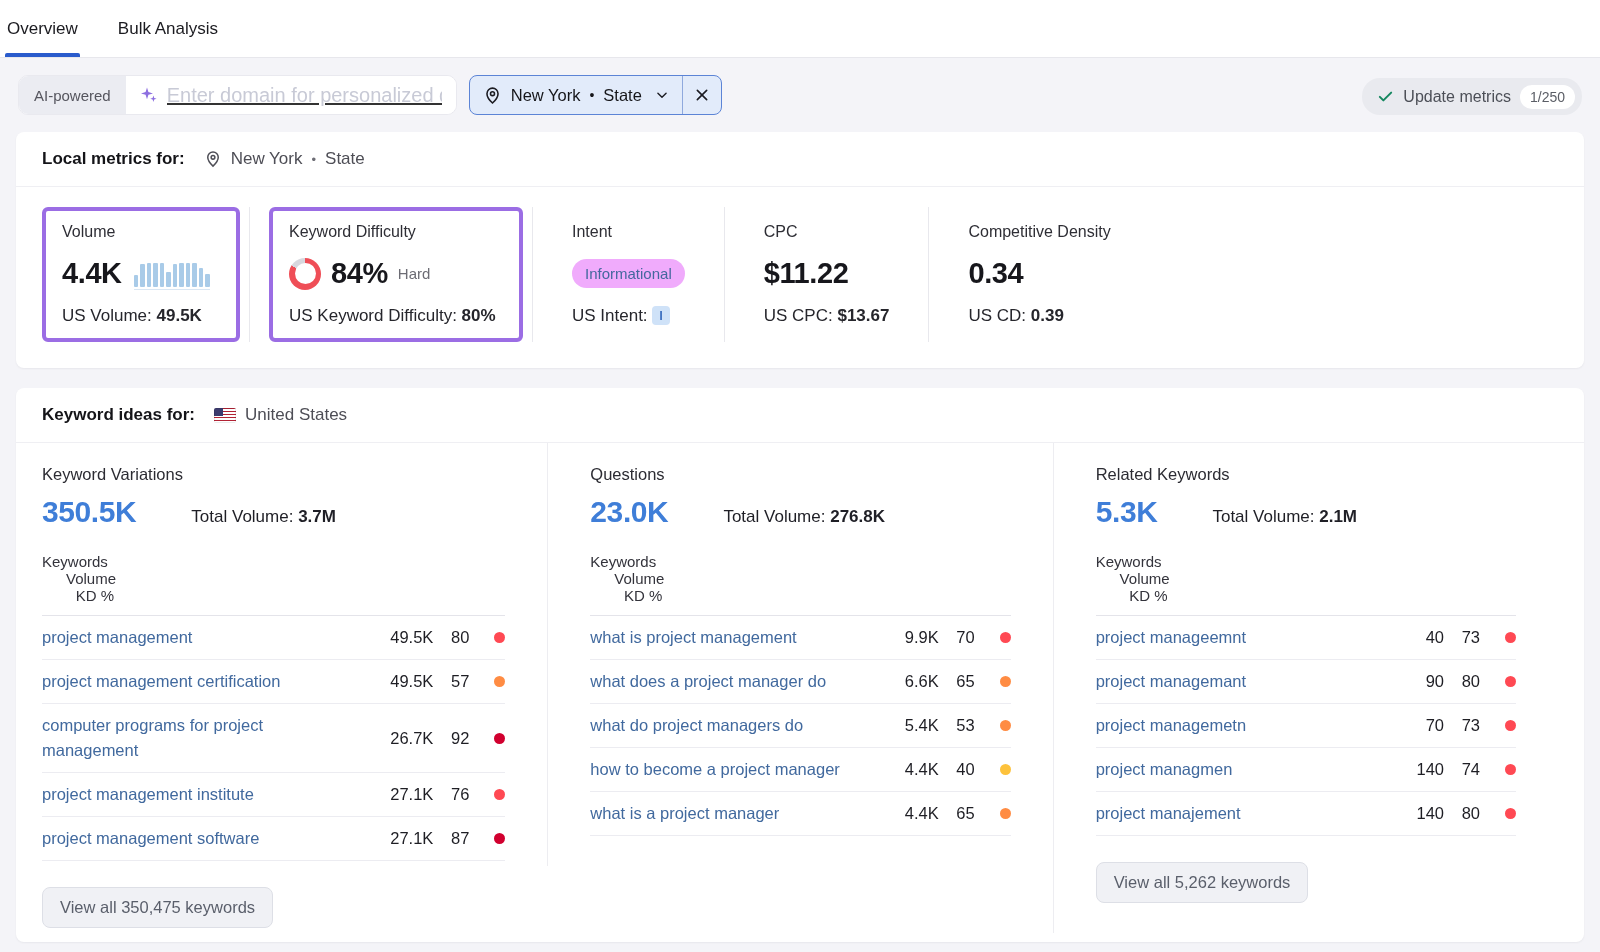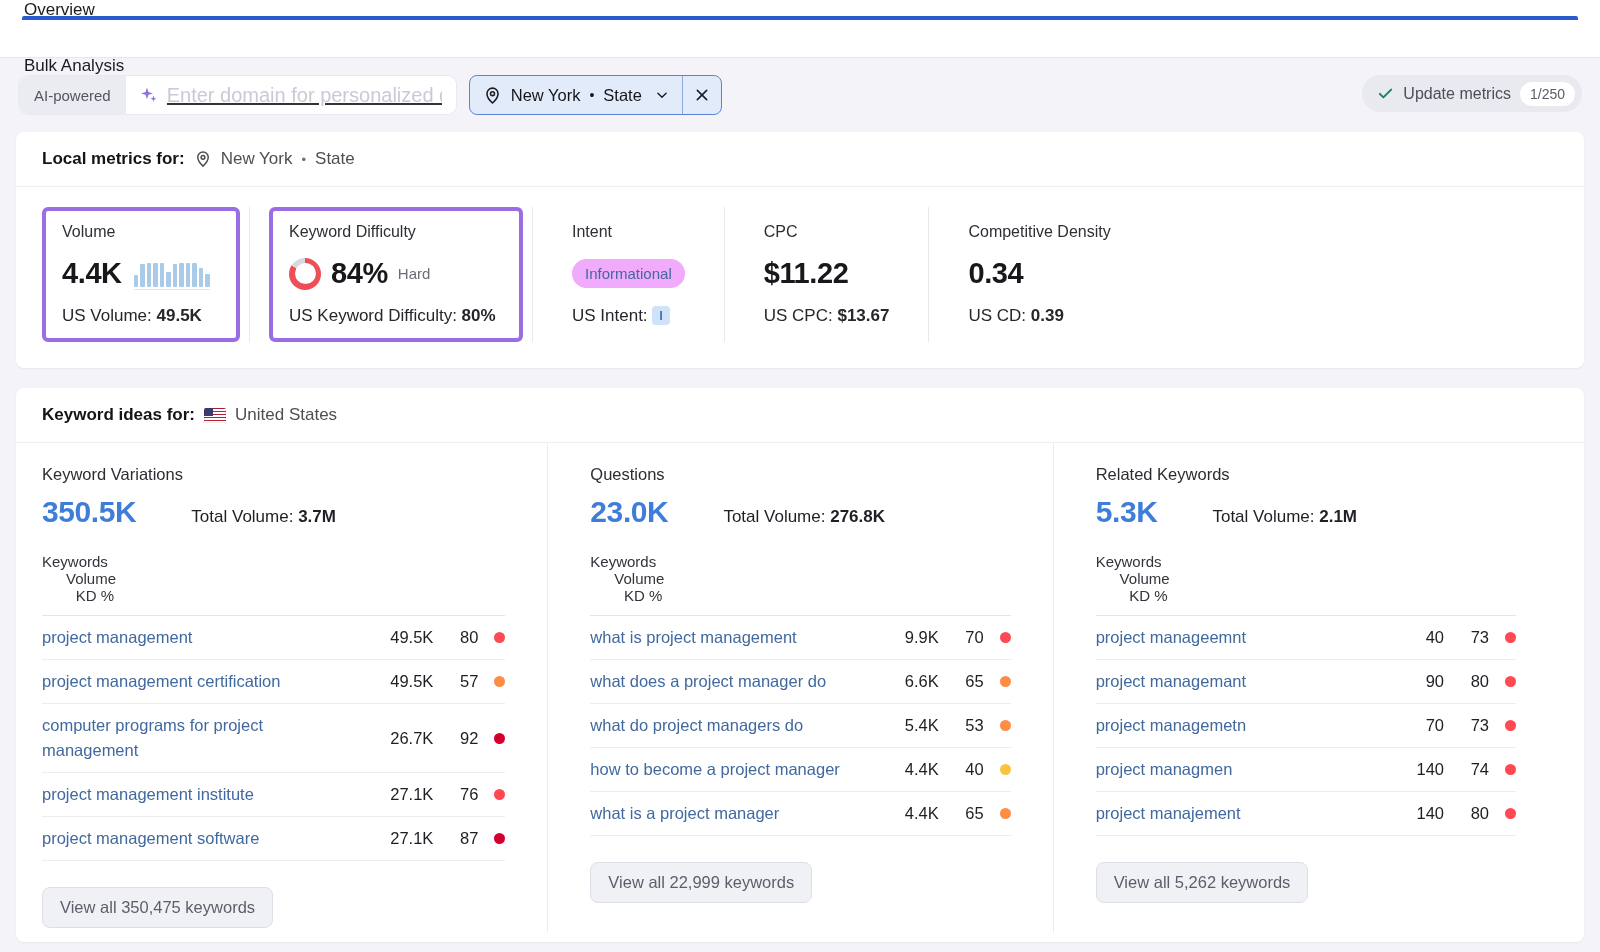--- a/index.html
+++ b/index.html
@@ -6,32 +6,32 @@
   html,body { width:1600px; height:952px; }
   body {
     font-family:"Liberation Sans", sans-serif;
     background:#f4f4f8;
     color:#1b1b20;
     overflow:hidden;
   }
   
   .topbar {
     background:#fff; height:58px; border-bottom:1px solid #e7e7ec;
-    display:flex; align-items:stretch; padding:0 22px; gap:36px;flex-direction:column;
+    display:flex; align-items:stretch; padding:0 5px; gap:36px;
   }
   .tab {
     display:flex; align-items:center; font-size:17px; color:#1b1b20;
     position:relative; cursor:pointer; padding:0 2px;
   }
   .tab.active::after {
     content:""; position:absolute; left:0; right:0; bottom:0; height:4px;
     background:#2a5bcc; border-radius:2px 2px 0 0;
   }
   
-  .toolbar { display:flex; align-items:flex-start; margin:17px 18px; height:40px; gap:12px; }
+  .toolbar { display:flex; align-items:flex-end; margin:17px 18px; height:40px; gap:12px; }
   .ai-group {
     display:flex; align-items:stretch; height:40px; border-radius:10px;
     overflow:hidden; background:#fff; border:1px solid #e9e9ef;
   }
   .ai-label { background:#ebecf2; color:#55555e; font-size:15px; display:flex; align-items:center; padding:0 15px; }
   .ai-input-wrap { display:flex; align-items:center; gap:9px; padding:0 14px; width:330px; background:#fff; }
   .ai-input-wrap input { border:none; outline:none; font-size:20px; color:#333; width:100%; background:transparent;text-decoration:underline; }
   .ai-input-wrap input::placeholder { color:#c8cad6; }
   .loc-pill {
     display:flex; align-items:stretch; height:40px; background:#e2ebfa;
@@ -44,21 +44,21 @@
   .update-btn {
     margin-left:auto; display:flex; align-items:center; gap:9px;
     background:#e9eaef; border:none; border-radius:18px; height:37px;
     padding:0 7px 0 15px; font-size:16px; color:#4c4f57; cursor:pointer;
     font-family:inherit;
   }
   .count-badge { background:#fff; border-radius:12px; padding:4px 10px; font-size:14px; color:#5b5e66; }
   
   .card { background:#fff; border-radius:8px; margin:0 16px; box-shadow:0 1px 2px rgba(26,26,46,.06); }
   .card-header {
-    display:flex; align-items:center; gap:9px; padding:17px 26px;
+    display:flex; align-items:center; gap:19px; padding:17px 26px;
     font-size:17px; border-bottom:1px solid #efeff3;
   }
   .card-title { font-weight:bold; color:#141418; }
   .header-loc { color:#4e4e56; display:flex; gap:9px; align-items:center; }
   .gray-sep { color:#6d6d75; font-size:13px; }
   
   .metrics-row { display:flex; align-items:stretch; padding:20px 26px 26px; }
   .metric-box {
     display:flex; flex-direction:column; justify-content:space-between;
     min-height:135px;
@@ -105,21 +105,21 @@
   .ktotal { font-size:17px; color:#1f1f26;margin-left:44px; }
   .ktotal b { font-weight:bold; }
   .ktable { margin-top:24px; }
   .thead { display:flex; font-size:15px; color:#33333b; padding-bottom:11px; border-bottom:1px solid #e4e4ea;flex-direction:column; }
   .th-kw { flex:1; }
   .th-vol { width:74px; text-align:right; }
   .th-kd { width:72px; text-align:right; }
   .krow { display:flex; align-items:center; padding:9px 0; border-bottom:1px solid #ececf1; font-size:16.5px; }
   .kw { flex:1; color:#41699e; text-decoration:none; padding-right:22px; line-height:25px; cursor:pointer; }
   .vol { width:74px; text-align:right; color:#1e1e24; }
-  .kdcell { width:72px; display:flex; justify-content:flex-end; align-items:center; gap:16px; color:#1e1e24; }
+  .kdcell { width:72px; display:flex; justify-content:flex-end; align-items:center; gap:25px; color:#1e1e24; }
   .dot { width:11px; height:11px; border-radius:50%; flex:none; }
   .view-all {
     margin-top:26px; display:inline-block; background:#f0f1f5; border:1px solid #dddfe6;
     border-radius:8px; padding:10px 17px; font-size:16.5px; color:#5a5f6b; cursor:pointer;
     font-family:inherit;
   }
   .icon { display:inline-flex; flex:none; }
 </style>
 </head>
 <body>
@@ -372,21 +372,20 @@
         </div>
         <div class="krow">
           <a class="kw">what is a project manager</a>
           <span class="vol">4.4K</span>
           <span class="kdcell">
               <span>65</span>
               <span class="dot" style="background-color: rgb(255, 140, 67);"></span>
             </span>
         </div>
       </div>
-      <button class="view-all">View all 22,999 keywords</button>
     </div>
 
     <div class="kcol">
       <div class="kcol-title">Related Keywords</div>
       <div class="kstat">
         <span class="kcount">5.3K</span>
         <span class="ktotal"><span>Total Volume:</span> <b>2.1M</b></span>
       </div>
       <div class="ktable">
         <div class="thead">

